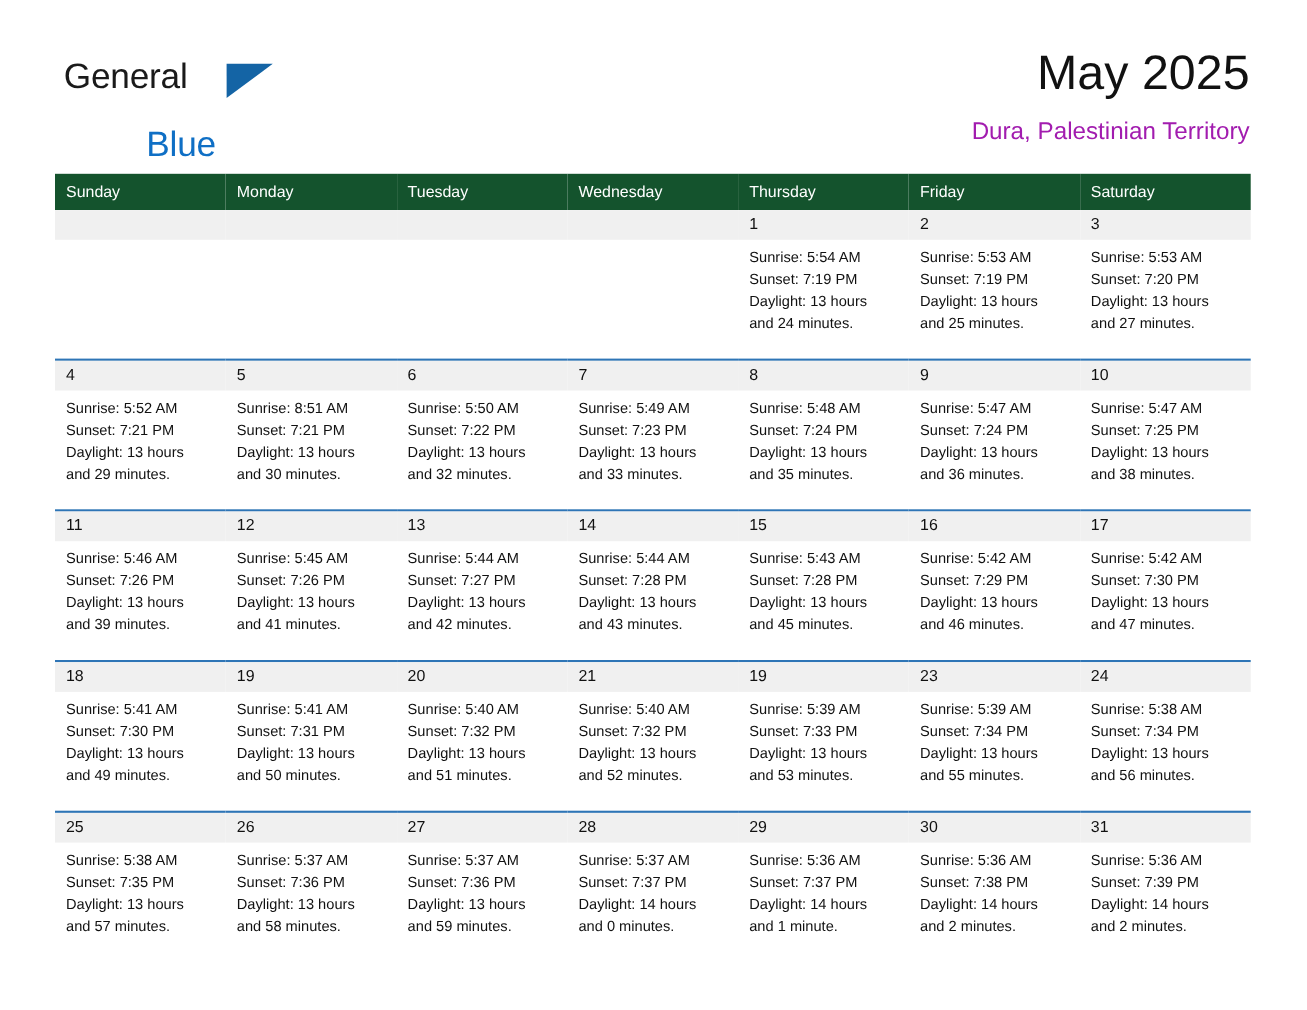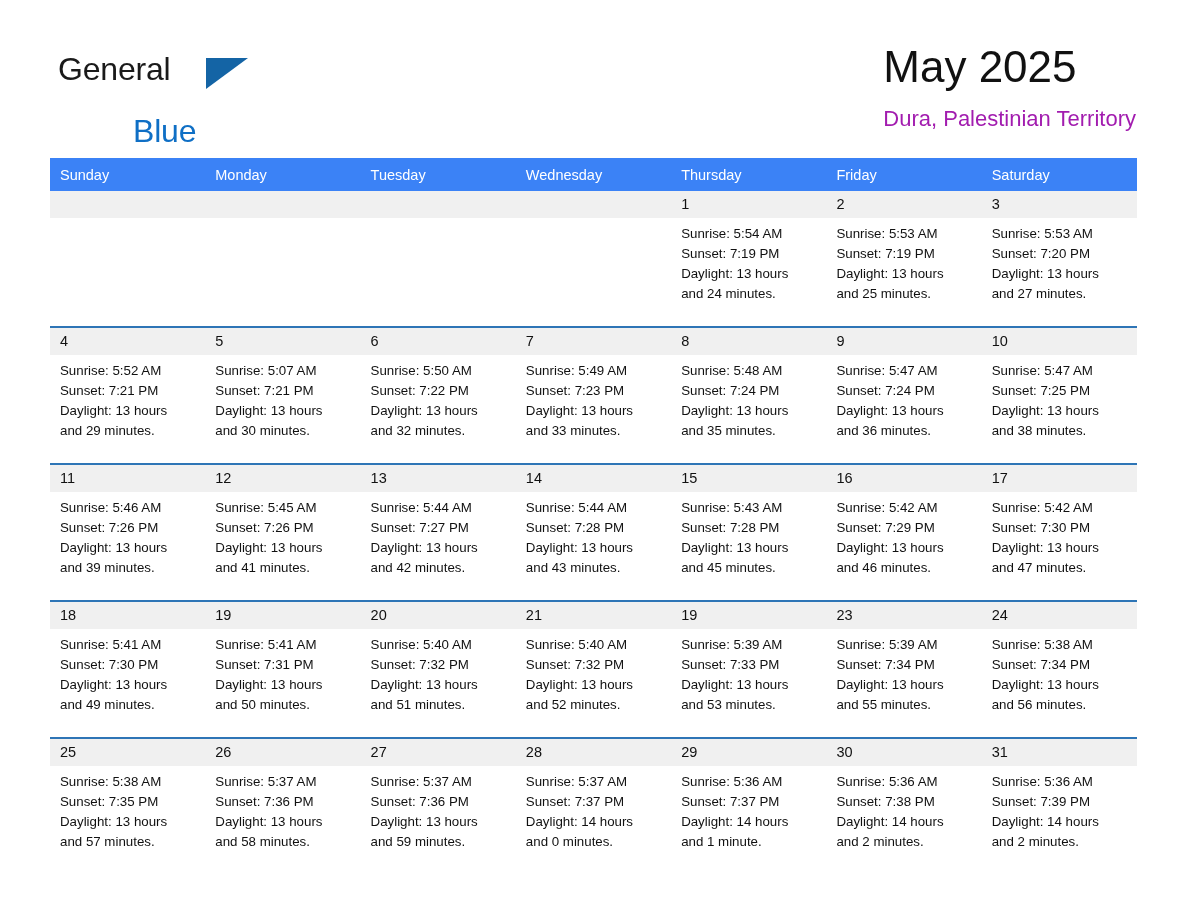--- a/index.html
+++ b/index.html
@@ -64,21 +64,21 @@
     width: 0;
     height: 0;
     border-left: 42px solid #1464a5;
     border-bottom: 31px solid transparent;
   }
 
   .title-block {
     position: absolute;
     right: 52px;
     top: 40px;
-    text-align: left;
+    text-align: right;
   }
   .month-title {
     font-size: 44px;
     line-height: 54px;
     font-weight: 400;
     color: #111111;
     white-space: nowrap;
   }
   .location-title {
     margin-top: 12px;
@@ -97,21 +97,21 @@
     width: 1087px;
   }
   table.cal {
     border-collapse: collapse;
     table-layout: fixed;
     width: 1087px;
   }
   table.cal col { width: 155.28px; }
 
   thead th {
-    background: #3b82f6;
+    background: #14532d;
     color: #ffffff;
     font-size: 14.5px;
     font-weight: 400;
     text-align: left;
     padding: 8px 0 8px 10px;
     height: 17px;
     vertical-align: middle;
     border: 0;
   }
 
@@ -264,21 +264,21 @@
                   <div>Sunset: 7:21 PM</div>
                   <div>Daylight: 13 hours</div>
                   <div>and 29 minutes.</div>
                 </div>
               </div>
             </td>
             <td>
               <div class="cell-inner cell-filled">
                 <div class="daynum-band">5</div>
                 <div class="cell-body">
-                  <div>Sunrise: 5:07 AM</div>
+                  <div>Sunrise: 8:51 AM</div>
                   <div>Sunset: 7:21 PM</div>
                   <div>Daylight: 13 hours</div>
                   <div>and 30 minutes.</div>
                 </div>
               </div>
             </td>
             <td>
               <div class="cell-inner cell-filled">
                 <div class="daynum-band">6</div>
                 <div class="cell-body">

